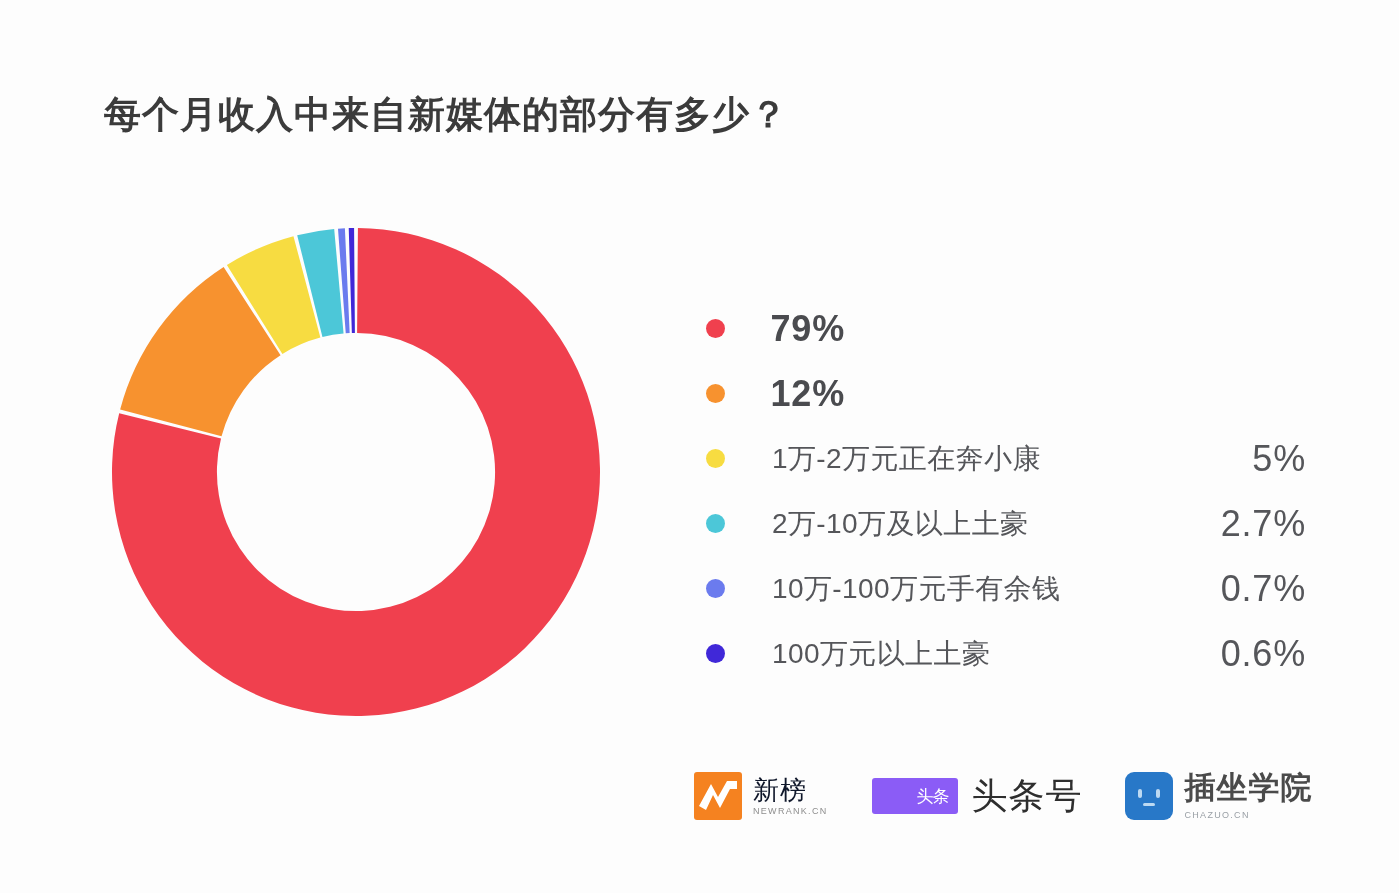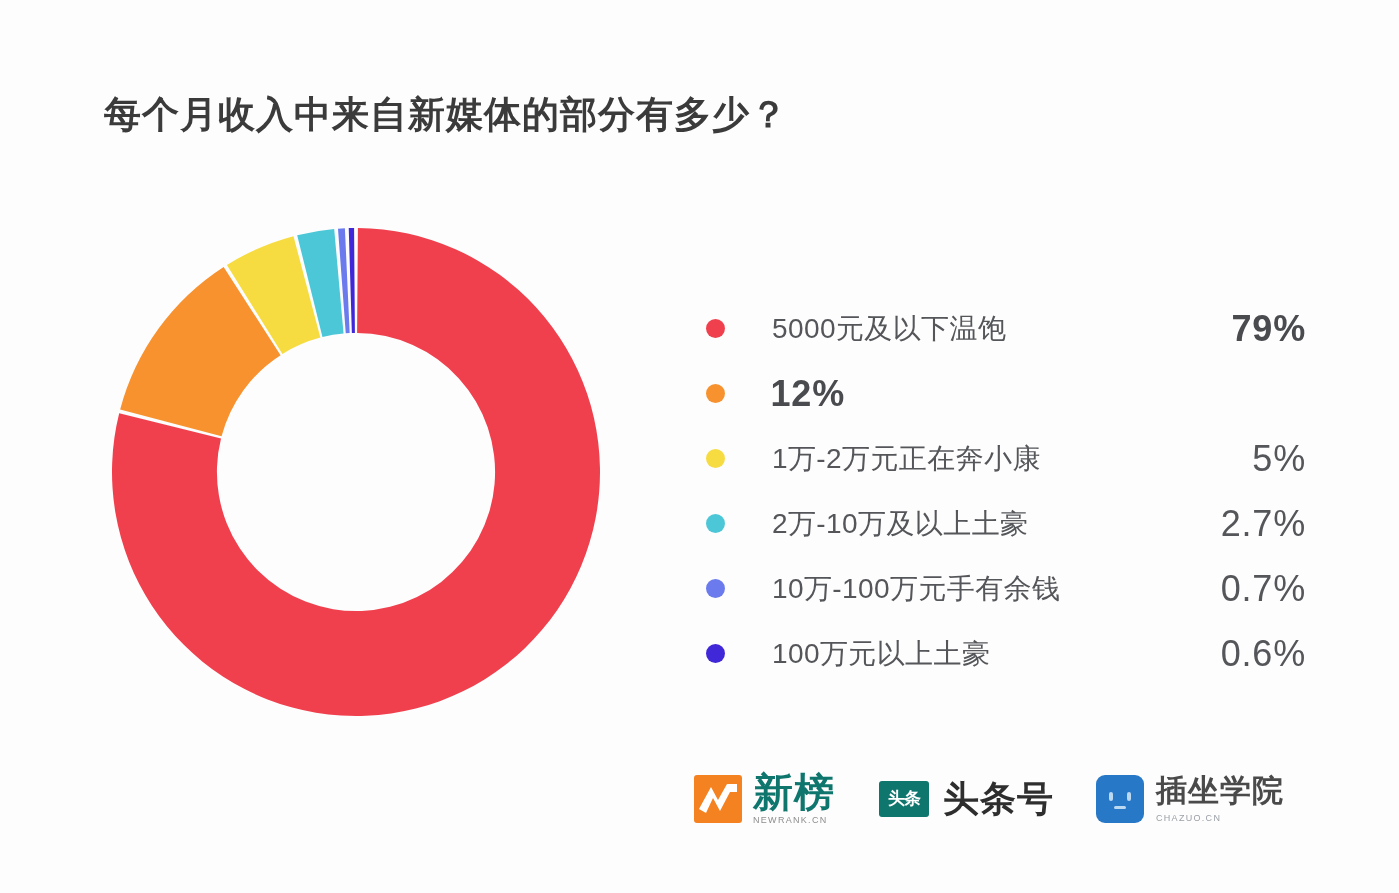--- a/index.html
+++ b/index.html
@@ -111,51 +111,52 @@
   .nr-mark .zz {
     position: absolute;
     left: 0; top: 0;
     width: 48px; height: 48px;
   }
   .nr-text {
     margin-left: 11px;
     line-height: 1;
   }
   .nr-cn {
-    font-size: 40px;
-    font-weight: bold;
-    color: #0f766e;
+    font-size: 26px;
+    font-weight: normal;
+    color: #0f172a;
     letter-spacing: 1px;
   }
   .nr-en {
     font-size: 9px;
     color: #8d8d8d;
     letter-spacing: 1.3px;
     margin-top: 4px;
   }
 
   
   .tt-mark {
     width: 50px;
     height: 36px;
-    background: #0f766e;
+    background: #8b5cf6;
     border-radius: 3px;
     color: #fff;
     font-size: 17px;
-    font-weight: bold;
+    font-weight: normal;
     display: flex;
     align-items: center;
     justify-content: center;
     letter-spacing: -1px;
     flex: 0 0 50px;
+    padding-left: 36px;
   }
   .tt-text {
     margin-left: 14px;
     font-size: 36px;
-    font-weight: bold;
+    font-weight: normal;
     color: #2e2e2e;
     letter-spacing: 1px;
     line-height: 1;
     text-align: center;
   }
 
   
   .cz-mark {
     width: 48px;
     height: 48px;
@@ -200,21 +201,20 @@
         <path d="M 189.17768515673853 11.19642047367563 A 244 244 0 0 1 226.18254222836993 4.977370320410017 L 235.56404907017085 109.47710108263371 A 139.07999999999998 139.07999999999998 0 0 0 214.47128053934097 113.02195966999514 Z" fill="#4CC7D8"></path>
         <path d="M 230.00246735232207 4.664657686977648 A 244 244 0 0 1 236.88888887086318 4.253116513306026 L 241.666666656392 109.06427641258443 A 139.07999999999998 139.07999999999998 0 0 0 237.74140639082358 109.29885488157726 Z" fill="#6B7BEE"></path>
         <path d="M 240.71886926376183 4.108661213232466 A 244 244 0 0 1 246.08364818315474 4.007525534671288 L 246.9076794643982 108.92428955476265 A 139.07999999999998 139.07999999999998 0 0 0 243.84975548034424 108.98193689154252 Z" fill="#4028D8"></path>
       </g>
   </svg>
 </div>
 
 <div id="legend">
     <div class="legend-row strong">
       <span class="legend-dot" style="background: rgb(240, 64, 78);"></span>
-      <span class="legend-label">5000元及以下温饱</span>
       <span class="legend-value">79%</span>
     </div>
     <div class="legend-row strong">
       <span class="legend-dot" style="background: rgb(247, 146, 47);"></span>
       <span class="legend-value">12%</span>
     </div>
     <div class="legend-row">
       <span class="legend-dot" style="background: rgb(247, 220, 65);"></span>
       <span class="legend-label">1万-2万元正在奔小康</span>
       <span class="legend-value">5%</span>

